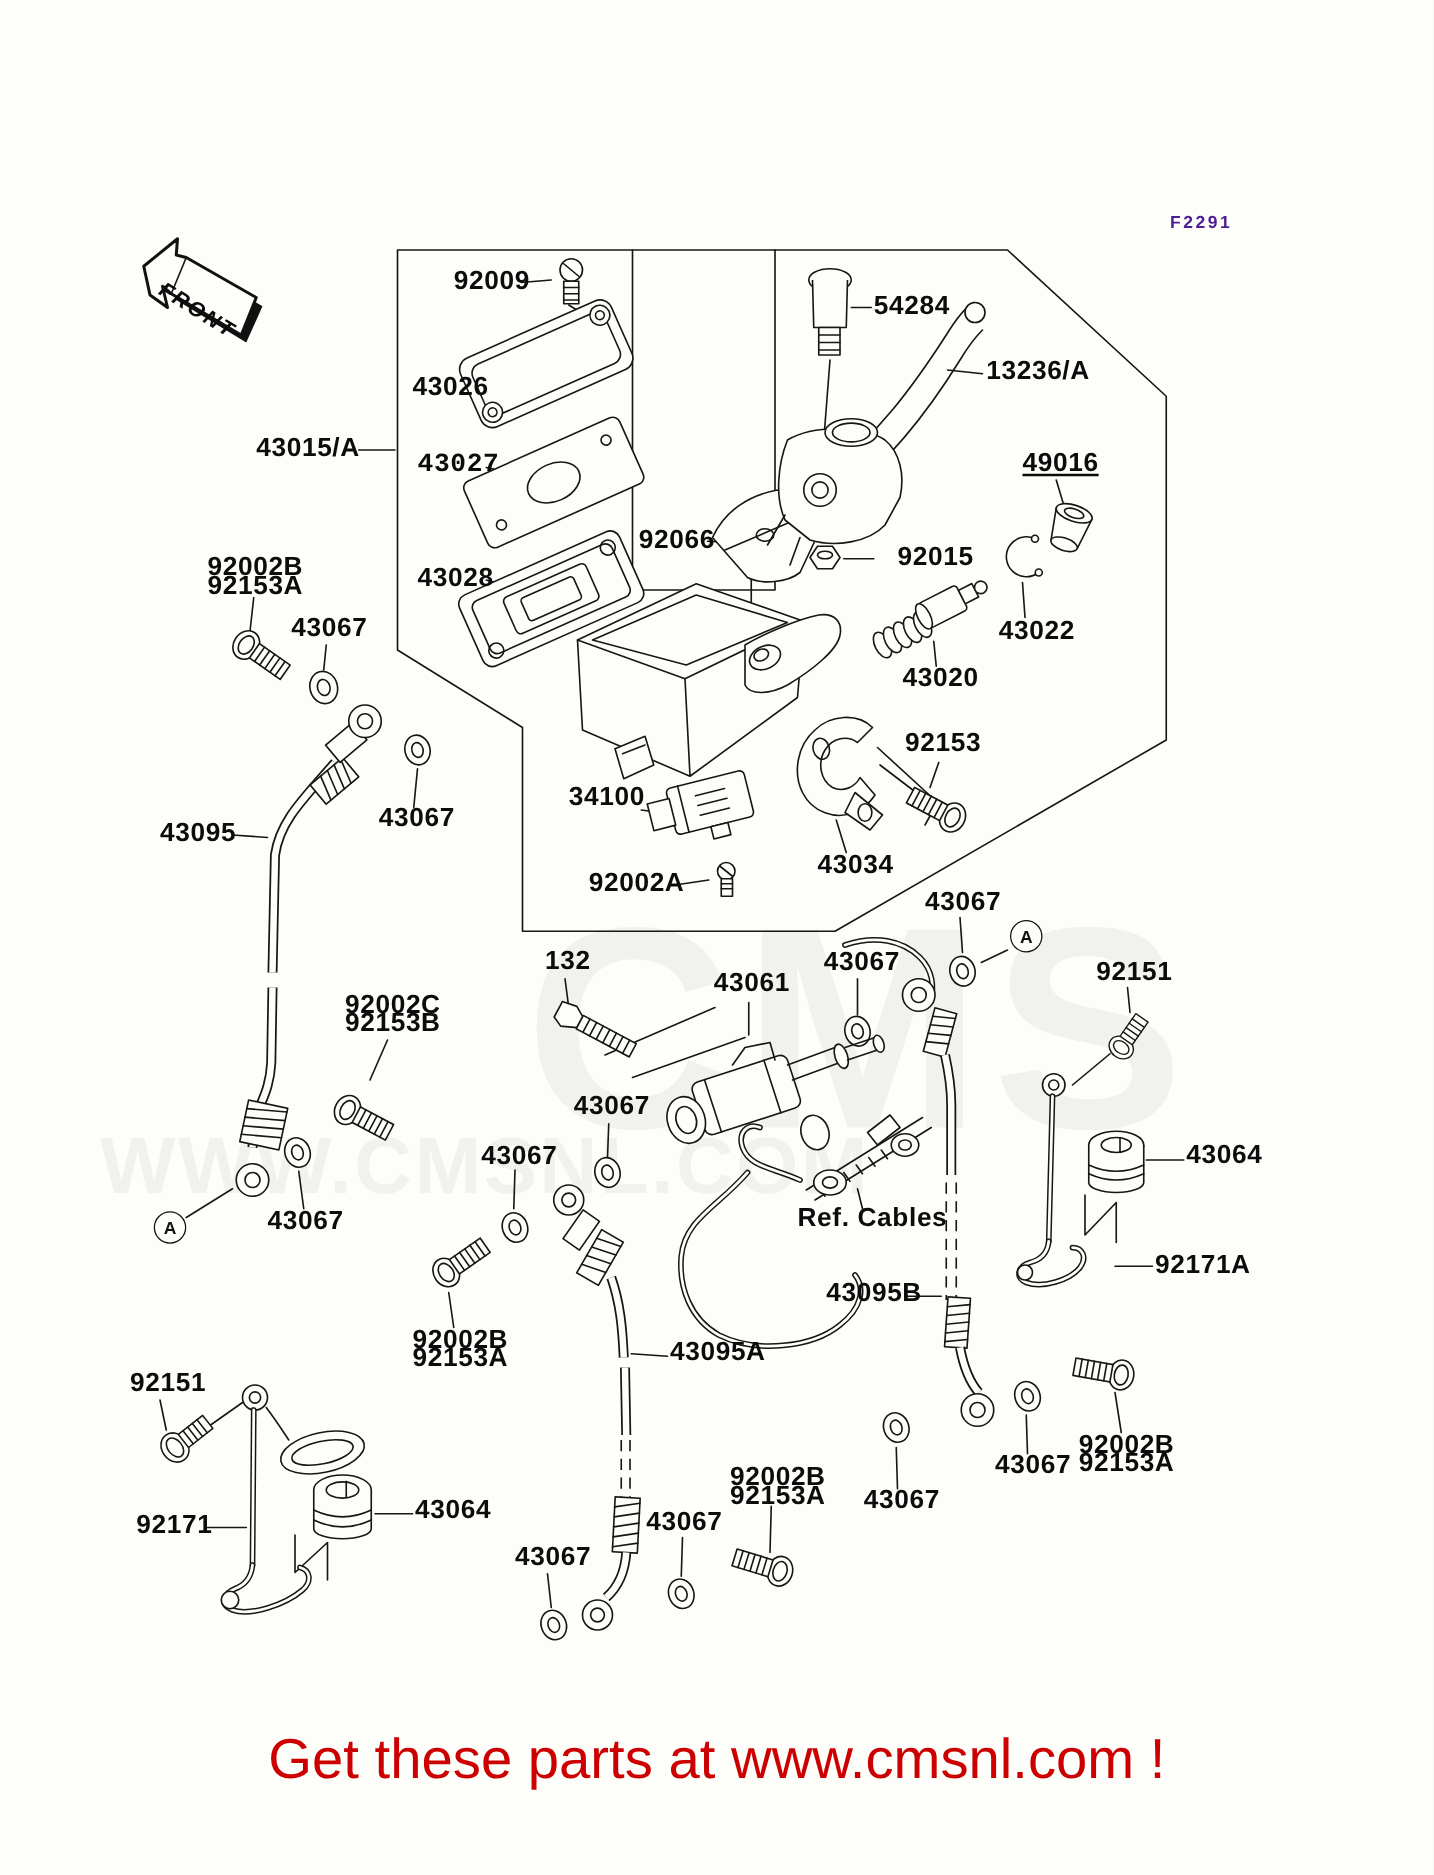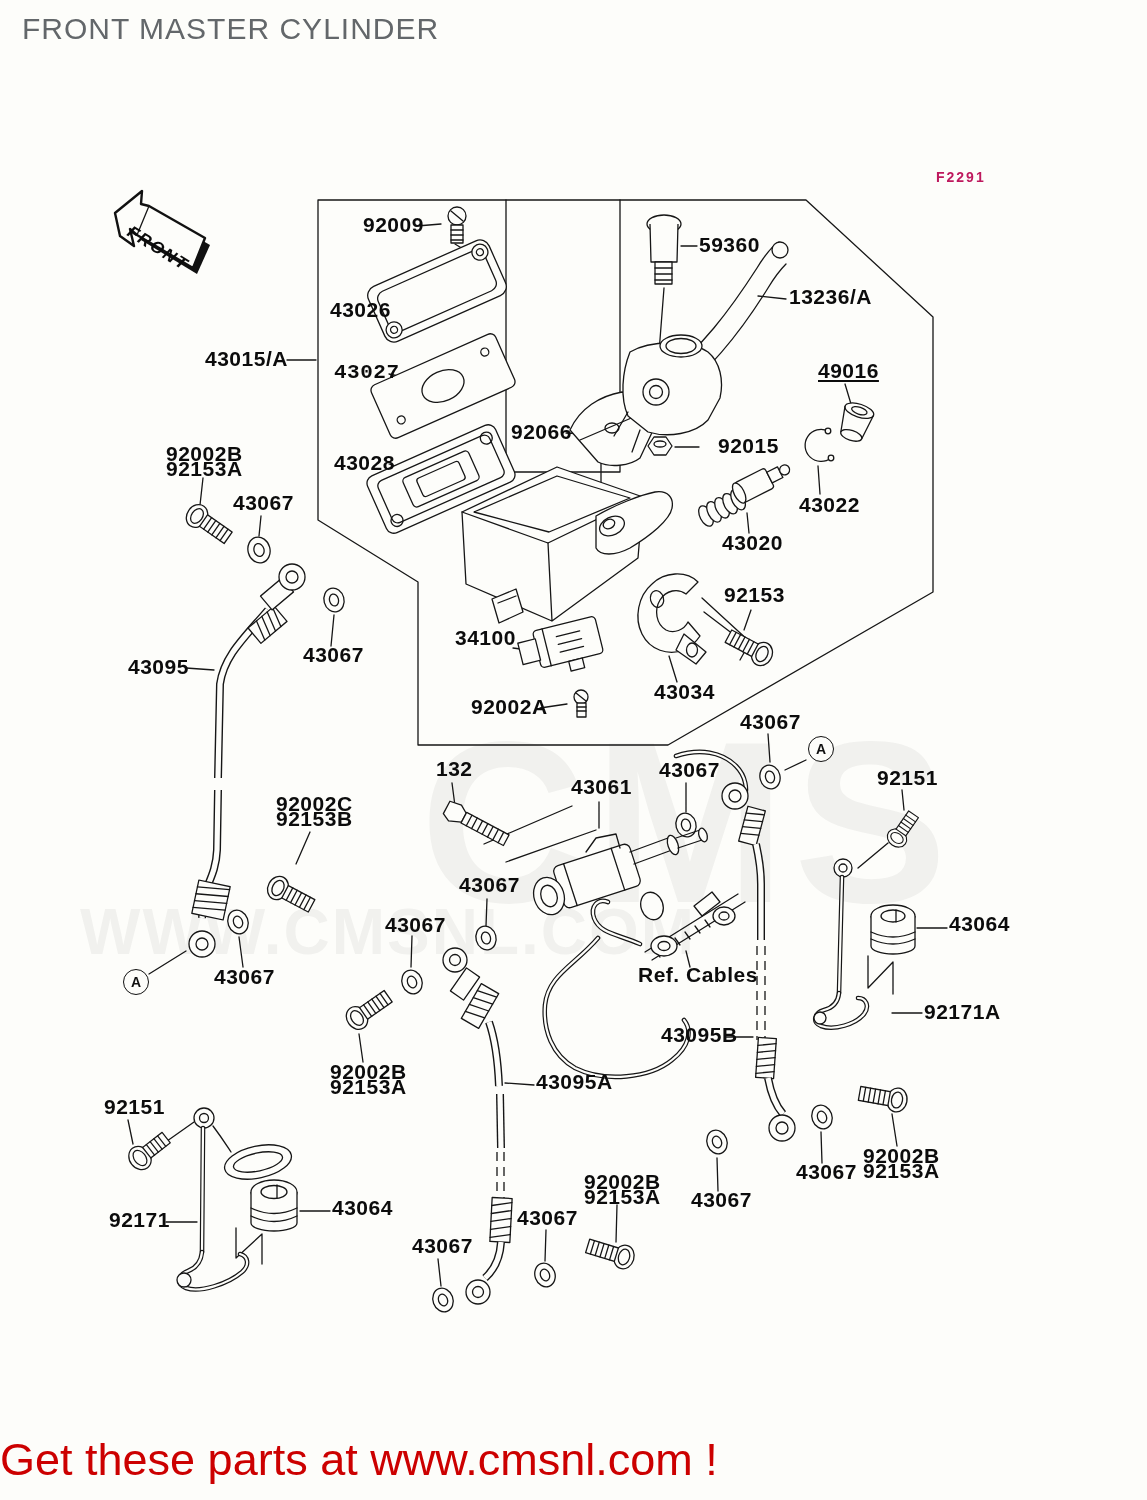--- a/index.html
+++ b/index.html
@@ -9,21 +9,21 @@
     outline:1px solid #cfcfc9;
     font-family:"Liberation Sans", sans-serif;
   }
   .title{
     position:absolute; left:22px; top:12px;
     font-size:30px; font-weight:400; color:#63676a; letter-spacing:1px;
     white-space:nowrap;
   }
   .figcode{
     position:absolute; left:936px; top:169px;
-    font-size:14px; font-weight:bold; color:#be185d; letter-spacing:2px;
+    font-size:14px; font-weight:bold; color:#4c1d95; letter-spacing:2px;
   }
   .front-label{
     position:absolute; left:134px; top:222px;
     font-size:17px; font-weight:bold; font-style:italic; color:#0b0b0b;
     letter-spacing:2px; transform:rotate(32deg); transform-origin:left top;
     white-space:nowrap;
   }
   .part-label{
     position:absolute; color:#0c0c0c;
     font-size:21px; line-height:15px; font-weight:bold; letter-spacing:0.5px;
@@ -38,42 +38,41 @@
     position:absolute; left:420px; top:690px;
     font-size:230px; font-weight:bold; color:rgba(40,40,40,0.055);
     letter-spacing:8px;
   }
   .wm-url{
     position:absolute; left:80px; top:895px;
     font-size:64px; font-weight:bold; color:rgba(40,40,40,0.055);
     letter-spacing:2px; white-space:nowrap;
   }
   .footer{
-    position:absolute; left:0; top:1434px; width:100%;
-    font-size:45px; font-weight:400; color:#cc0000;
+    position:absolute; left:0; top:1381px; width:100%;
+    text-align:center; font-size:45px; font-weight:400; color:#cc0000;
     letter-spacing:0px; white-space:nowrap;
   }
   svg.diagram{position:absolute; left:0; top:0;}
   .ln{fill:none;stroke:#161616;stroke-width:1.3;stroke-linecap:round;stroke-linejoin:round;}
   .fw{fill:#fdfdfa;stroke:#161616;stroke-width:1.3;stroke-linejoin:round;}
   .tube{fill:none;stroke:#161616;stroke-width:8;stroke-linecap:butt;}
   .tubein{fill:none;stroke:#fdfdfa;stroke-width:5.2;stroke-linecap:butt;}
   .wire{fill:none;stroke:#161616;stroke-width:4.6;stroke-linecap:round;}
   .wirein{fill:none;stroke:#fdfdfa;stroke-width:2.2;stroke-linecap:round;}
   .dash{fill:none;stroke:#161616;stroke-width:1.3;stroke-dasharray:9 6;}
 </style>
 </head>
 <body>
 
 <div class="page">
 
   <div class="wm-cms">CMS</div>
   <div class="wm-url">WWW.CMSNL.COM</div>
 
-  <div class="title">FRONT MASTER CYLINDER</div>
   <div class="figcode">F2291</div>
 
   <svg class="diagram" width="1147" height="1500" viewBox="0 0 1147 1500">
 
     <g>
       <polygon points="153,212 210,245 197,274 141,240" fill="#111"></polygon>
       <polygon points="115,213 142,191 141,204 149,206 205,238 193,268 137,235 130,229 134,246 120,236" fill="#fdfdfa" stroke="#111" stroke-width="2.4" stroke-linejoin="round"></polygon>
       <line x1="149" y1="206" x2="137" y2="235" class="ln"></line>
     </g>
 
@@ -481,21 +480,21 @@
 
   <div class="front-label">FRONT</div>
 
   <div id="labels-layer">
       <div class="part-label" style="left: 363px; top: 217px;">92009</div>
       <div class="part-label" style="left: 330px; top: 278px; margin-top: 24px;">43026</div>
       <div class="part-label" style="left: 205px; top: 351px;">43015/A</div>
       <div class="part-label" style="left: 334px; top: 365px; font-family: Liberation Mono, monospace;">43027</div>
       <div class="part-label" style="left: 334px; top: 455px;">43028</div>
       <div class="part-label" style="left: 511px; top: 424px;">92066</div>
-      <div class="part-label" style="left: 699px; top: 237px;">59360</div>
+      <div class="part-label" style="left: 699px; top: 237px;">54284</div>
       <div class="part-label" style="left: 789px; top: 289px;">13236/A</div>
       <div class="part-label" style="left: 818px; top: 363px; text-decoration: underline;">49016</div>
       <div class="part-label" style="left: 702px; top: 438px; margin-left: 16px;">92015</div>
       <div class="part-label" style="left: 799px; top: 497px;">43022</div>
       <div class="part-label" style="left: 722px; top: 535px;">43020</div>
       <div class="part-label" style="left: 724px; top: 587px;">92153</div>
       <div class="part-label" style="left: 654px; top: 684px;">43034</div>
       <div class="part-label" style="left: 166px; top: 446px;">92002B
 92153A</div>
       <div class="part-label" style="left: 233px; top: 495px;">43067</div>

